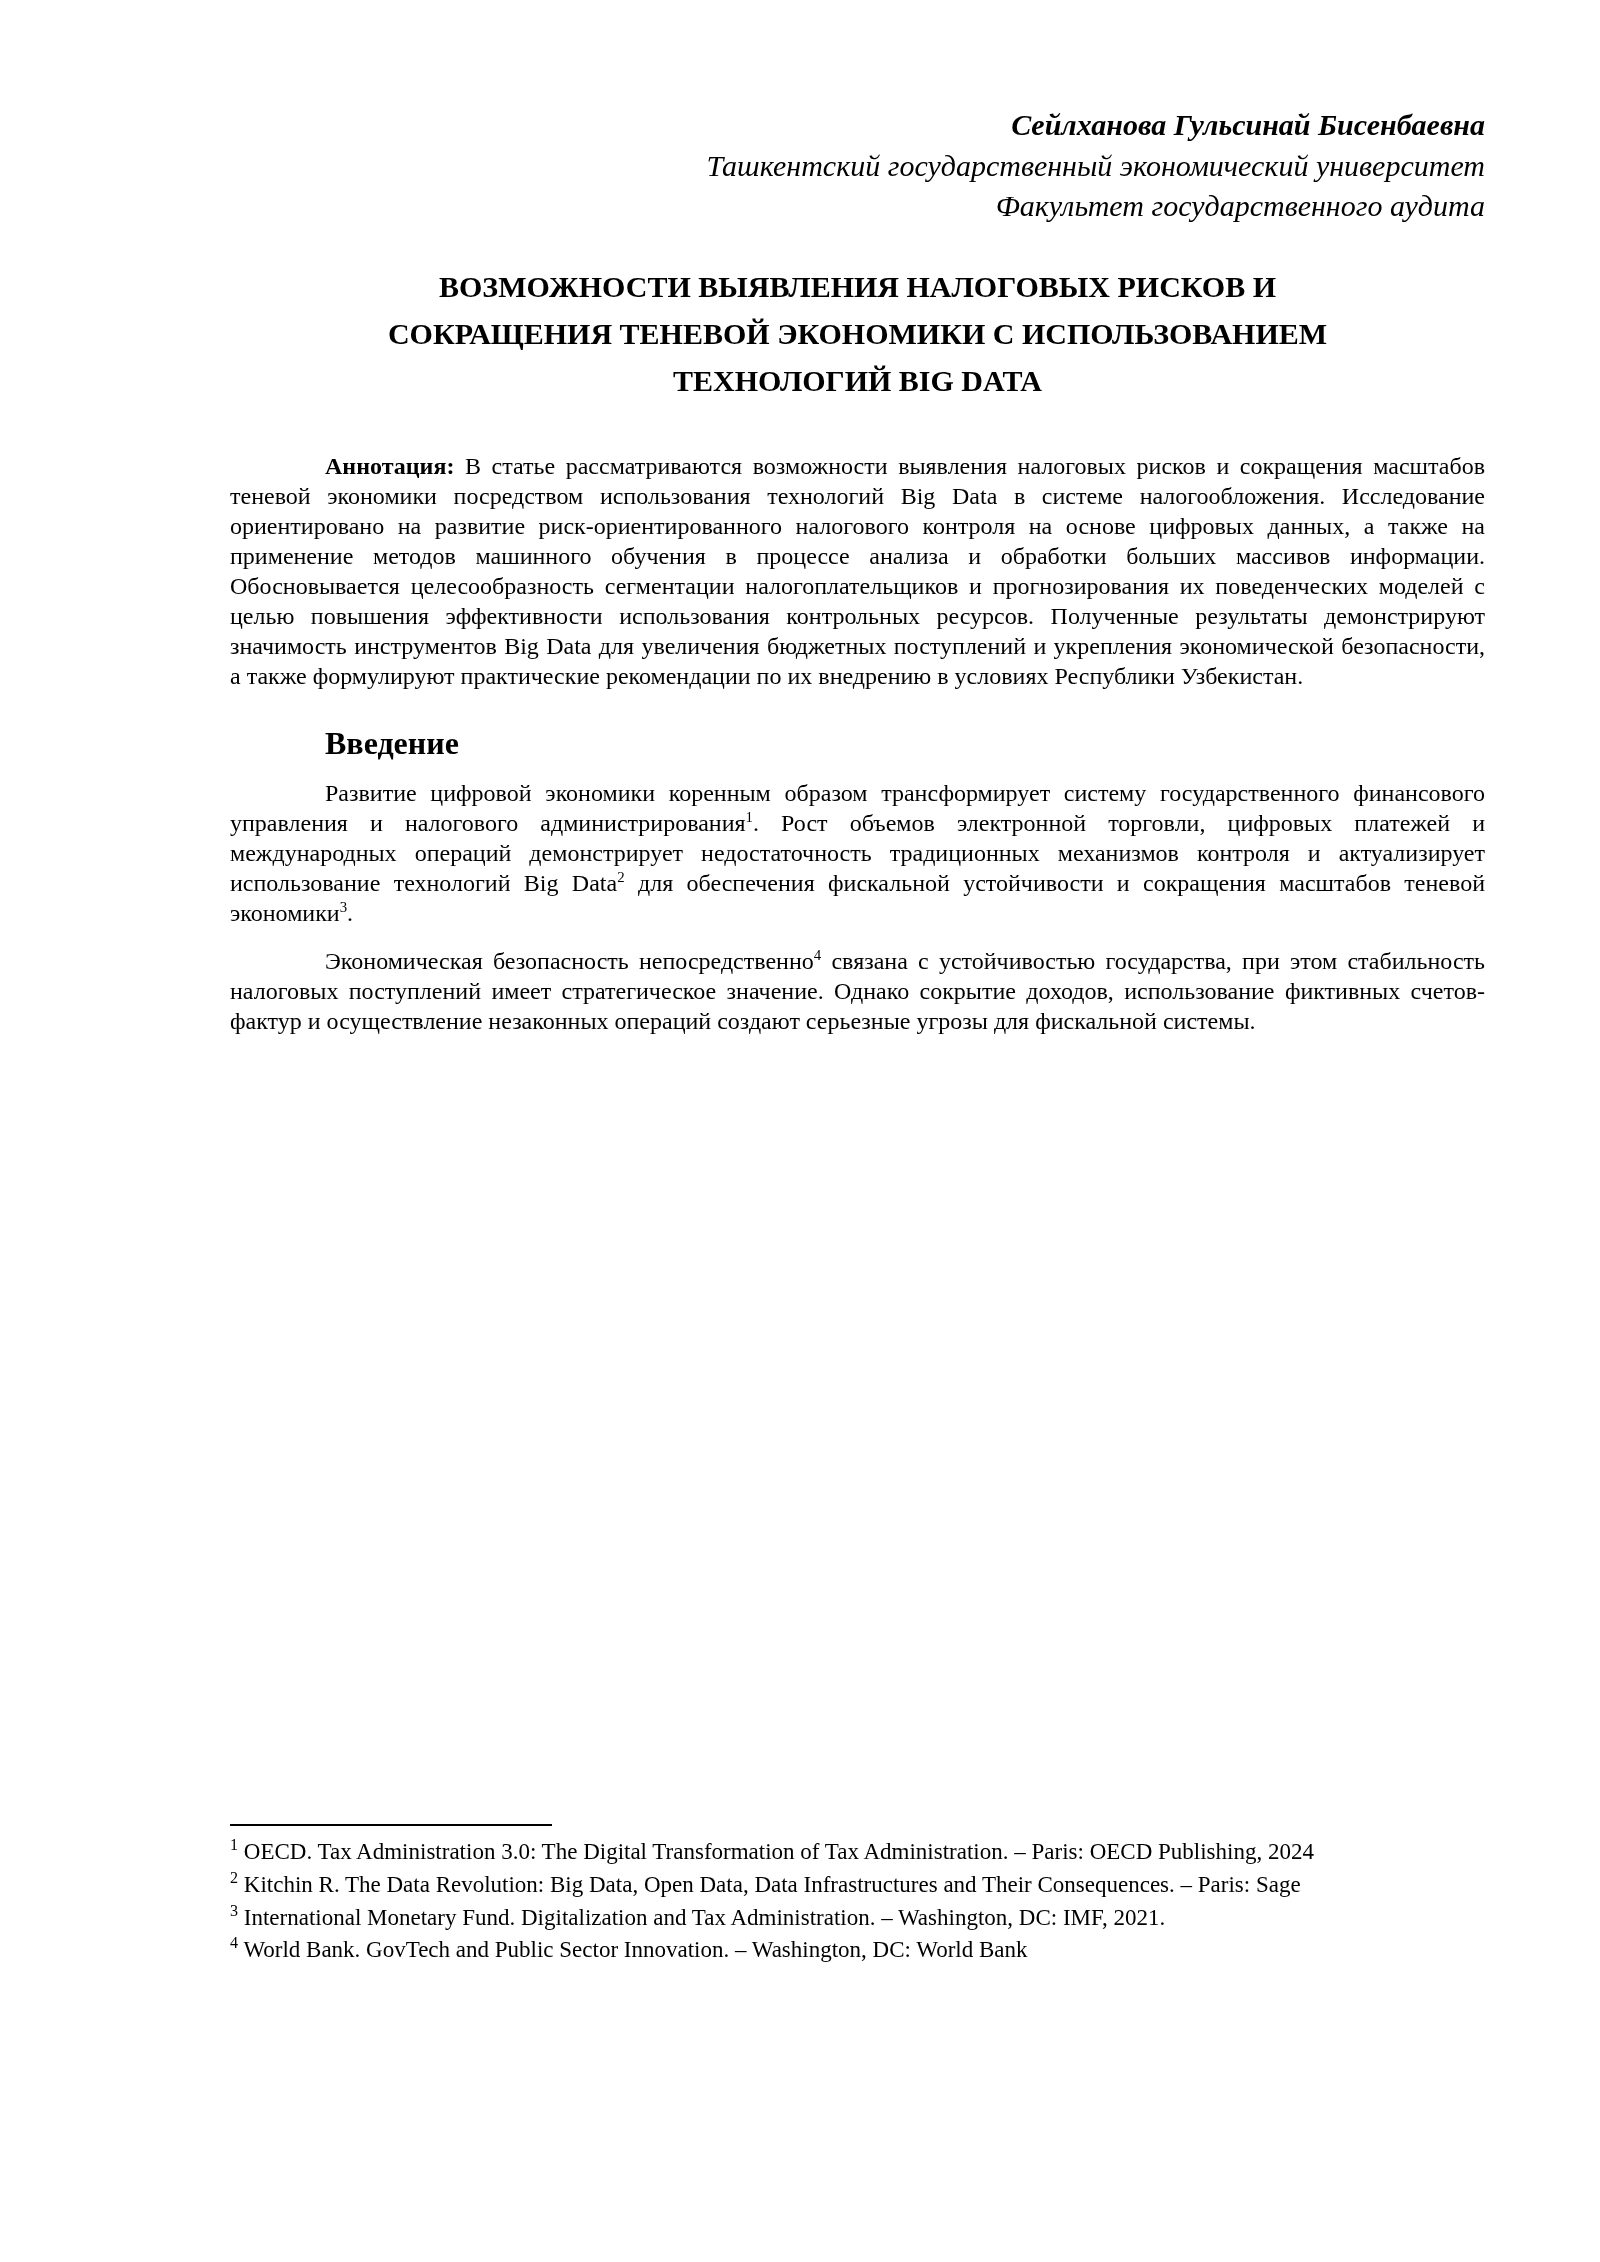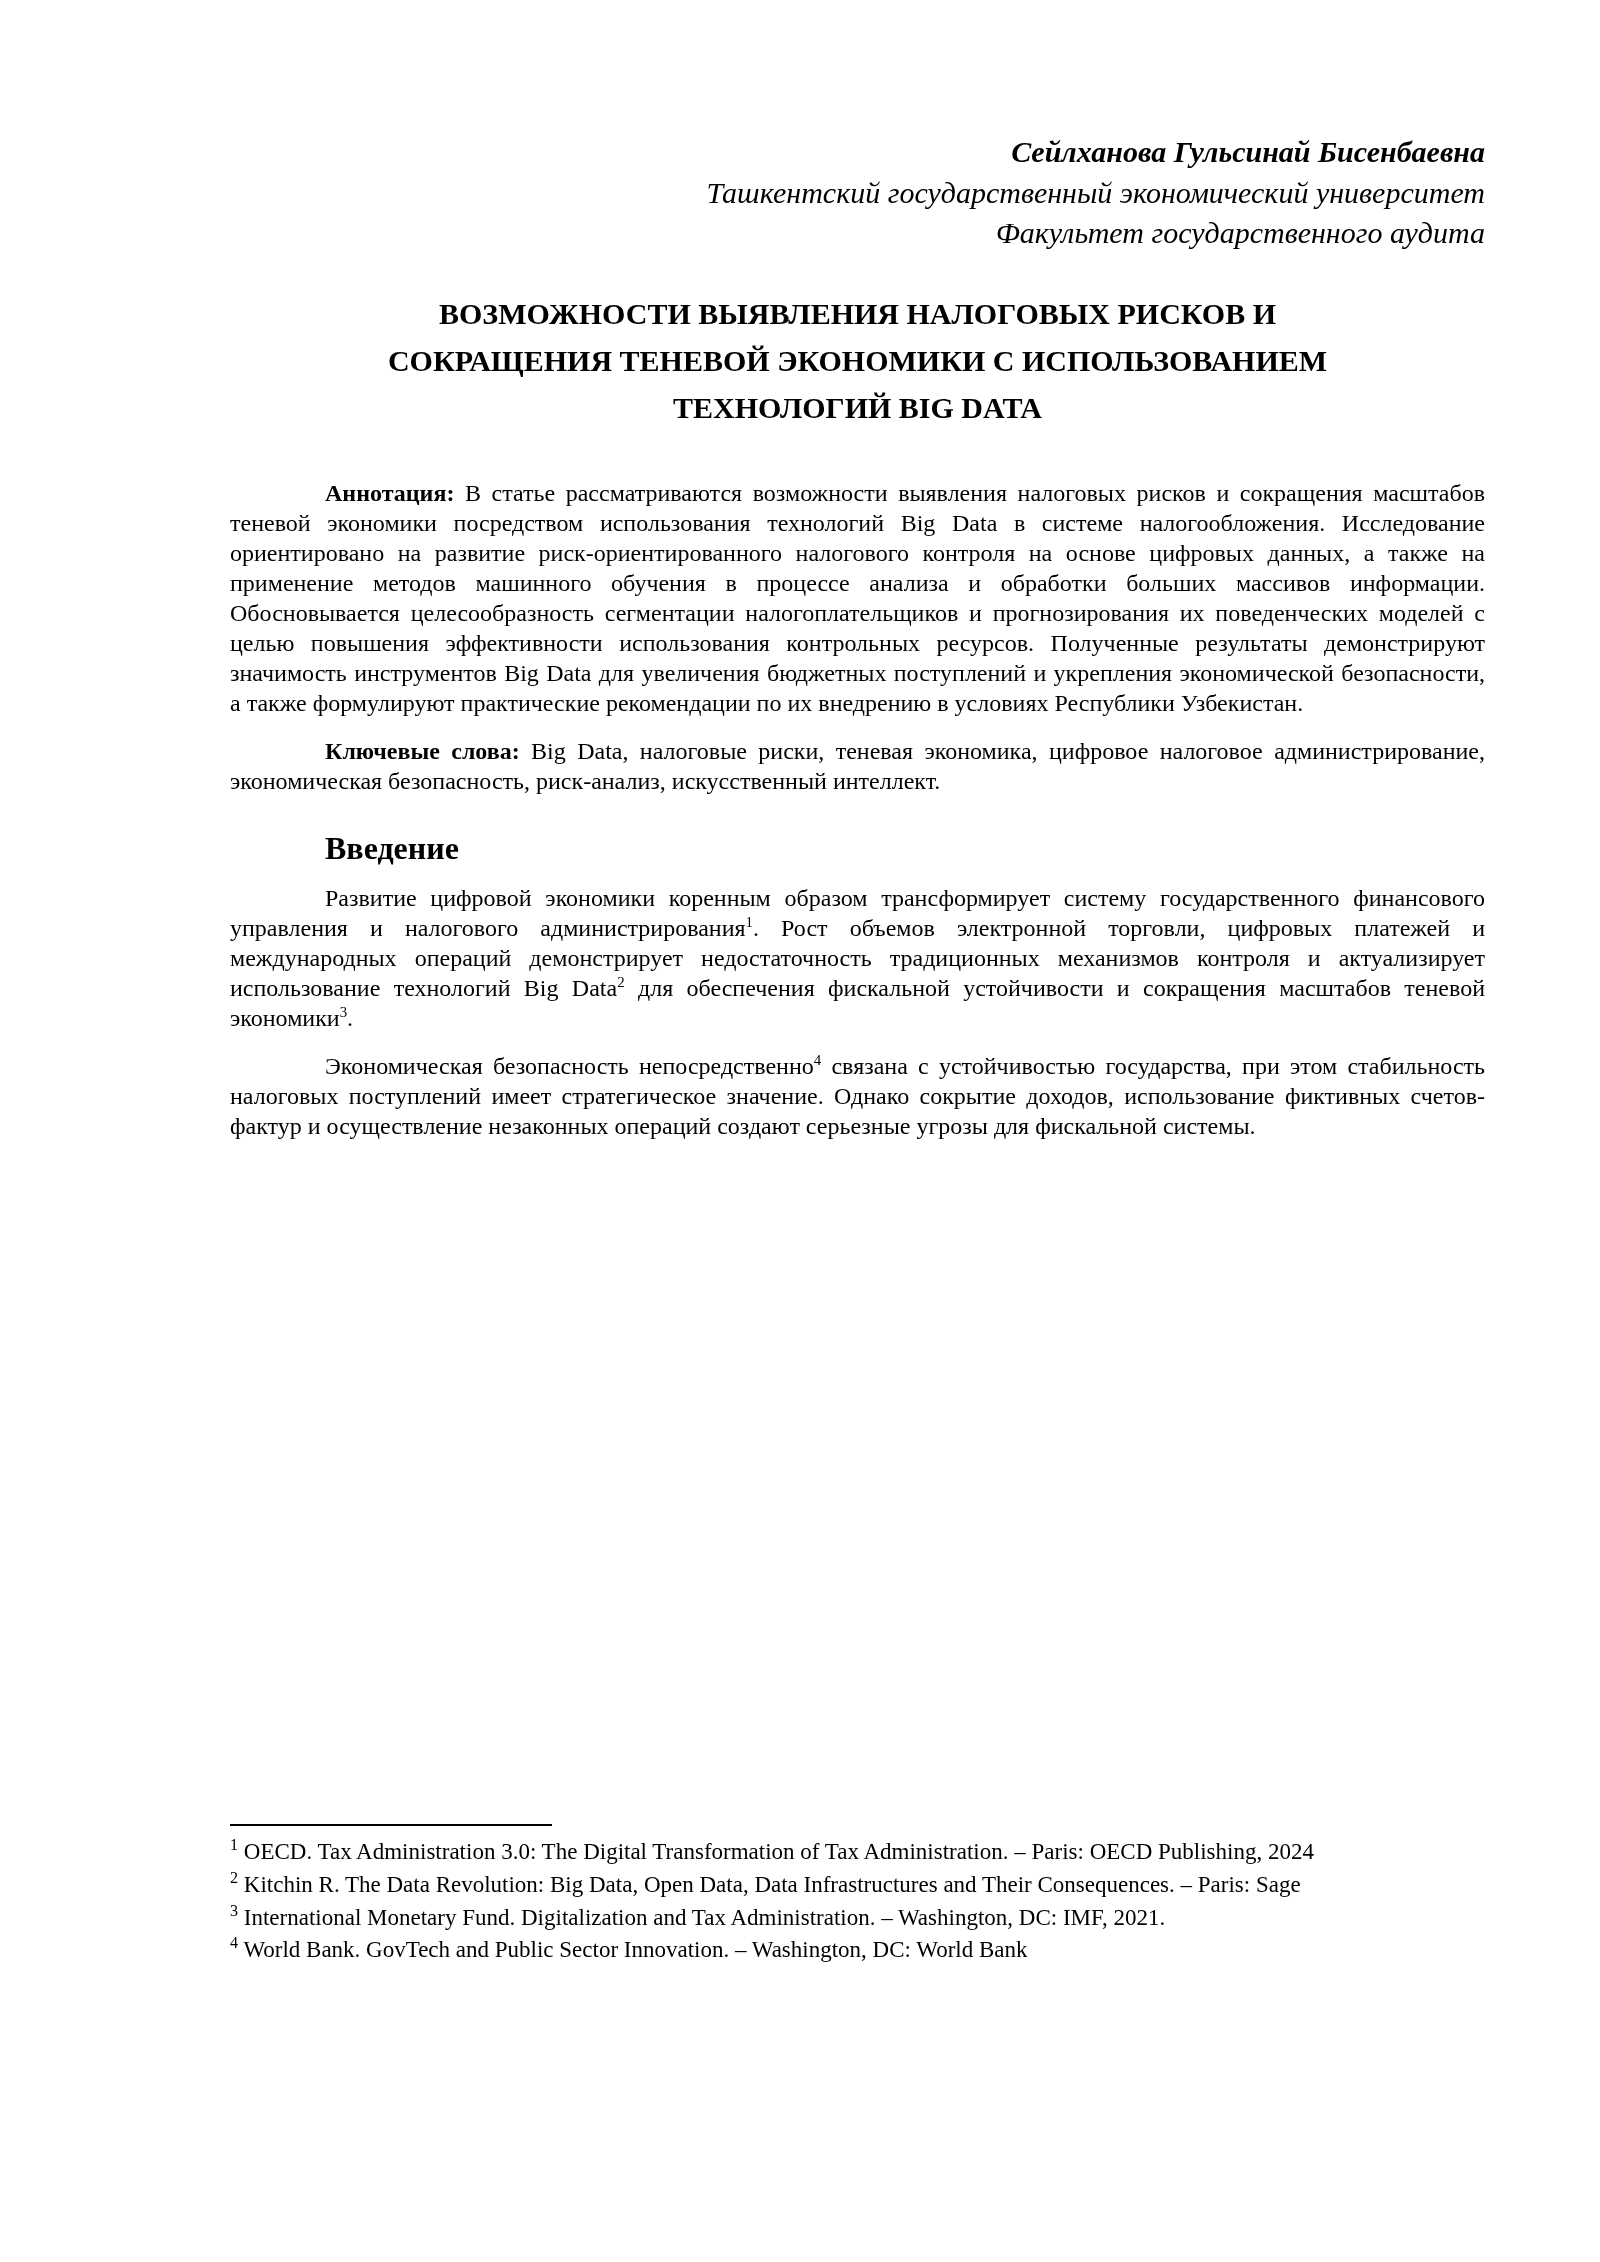--- a/index.html
+++ b/index.html
@@ -17,21 +17,20 @@
     flex-direction: column;
   }
   .page > * { flex-shrink: 0; }
 
   .header-block {
     text-align: right;
     font-style: italic;
     font-size: 30px;
     line-height: 1.35;
     margin-bottom: 24px;
-    margin-top: 27px;
   }
   .header-block .author-line { font-weight: bold; }
 
   .title {
     font-size: 30px;
     font-weight: bold;
     text-align: center;
     line-height: 1.58;
     margin: 12px 0 46px 0;
   }
@@ -86,21 +85,20 @@
   </div>
 
   <h1 class="title">
     <div>ВОЗМОЖНОСТИ ВЫЯВЛЕНИЯ НАЛОГОВЫХ РИСКОВ И</div>
     <div>СОКРАЩЕНИЯ ТЕНЕВОЙ ЭКОНОМИКИ С ИСПОЛЬЗОВАНИЕМ</div>
     <div>ТЕХНОЛОГИЙ BIG DATA</div>
   </h1>
 
   <p class="para"><span class="lead">Аннотация:</span><span> В статье рассматриваются возможности выявления налоговых рисков и сокращения масштабов теневой экономики посредством использования технологий Big Data в системе налогообложения. Исследование ориентировано на развитие риск-ориентированного налогового контроля на основе цифровых данных, а также на применение методов машинного обучения в процессе анализа и обработки больших массивов информации. Обосновывается целесообразность сегментации налогоплательщиков и прогнозирования их поведенческих моделей с целью повышения эффективности использования контрольных ресурсов. Полученные результаты демонстрируют значимость инструментов Big Data для увеличения бюджетных поступлений и укрепления экономической безопасности, а также формулируют практические рекомендации по их внедрению в условиях Республики Узбекистан.</span></p>
 
-  <p class="para"><span class="lead">Ключевые слова:</span><span> Big Data, налоговые риски, теневая экономика, цифровое налоговое администрирование, экономическая безопасность, риск-анализ, искусственный интеллект.</span></p>
 
   <div class="section-heading">Введение</div>
 
   <p class="para"><span>Развитие цифровой экономики коренным образом трансформирует систему государственного финансового управления и налогового администрирования</span><sup>1</sup><span>. Рост объемов электронной торговли, цифровых платежей и международных операций демонстрирует недостаточность традиционных механизмов контроля и актуализирует использование технологий Big Data</span><sup>2</sup><span> для обеспечения фискальной устойчивости и сокращения масштабов теневой экономики</span><sup>3</sup><span>.</span></p>
 
   <p class="para"><span>Экономическая безопасность непосредственно</span><sup>4</sup><span> связана с устойчивостью государства, при этом стабильность налоговых поступлений имеет стратегическое значение. Однако сокрытие доходов, использование фиктивных счетов-фактур и осуществление незаконных операций создают серьезные угрозы для фискальной системы.</span></p>
 
   <div class="footnote-block">
     <hr class="fn-rule">
     <div class="fn"><sup>1</sup><span> OECD. Tax Administration 3.0: The Digital Transformation of Tax Administration. – Paris: OECD Publishing, 2024</span></div>

